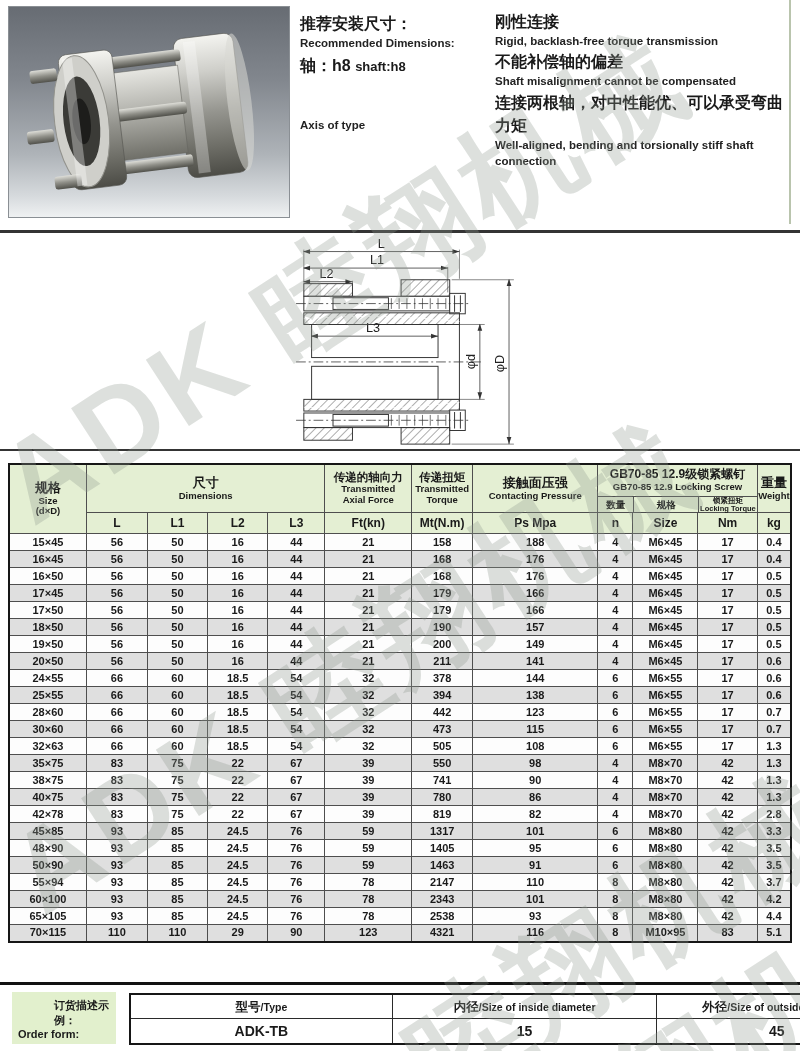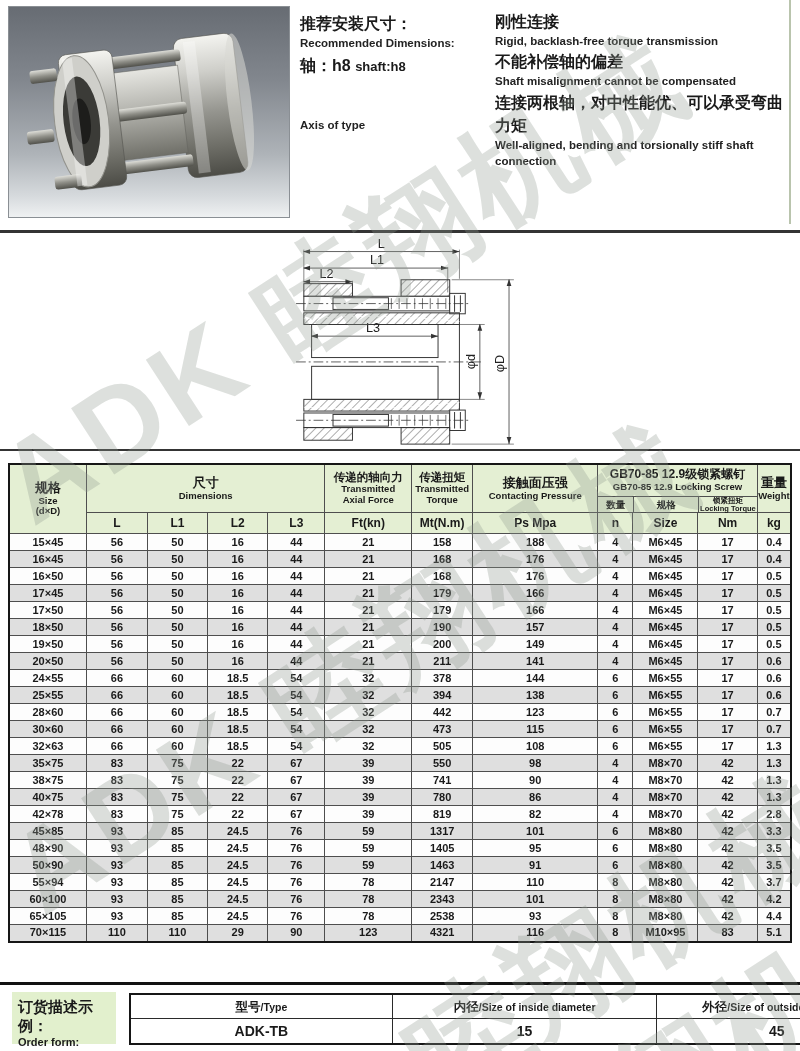--- a/index.html
+++ b/index.html
@@ -46,21 +46,21 @@
   .gb-subs > span { display:flex; flex-direction:column; justify-content:center; font-size:9.5px; font-weight:bold; line-height:1.0; }
   .gb-subs > span + span { border-left:1px solid #4e4e4e; }
   .gb-q { width:22%; } .gb-s { width:41%; } .gb-t { width:37%; }
   .gb-t .tiny { font-size:7.5px; font-weight:bold; }
   table.spec tbody td { height:17px; font-size:11px; font-weight:bold; background:#fdfdfd; line-height:1; }
   table.spec tbody tr.alt td { background:#dfdfdf; }
 
   
   .order-label { position:absolute; left:12px; top:992px; width:104px; height:52px;
                  background:#e2f0cd; padding:6px 4px 0 6px; z-index:2; }
-  .order-label .l1 { font-size:15px; font-weight:bold; }
+  .order-label .l1 { font-size:11px; font-weight:bold;margin-left:36px; }
   .order-label .l2 { font-size:11px; font-weight:bold; }
   table.order { position:absolute; left:129px; top:993px; width:769px; border-collapse:collapse;
                 z-index:2; table-layout:fixed; border:2px solid #161616; }
   table.order th, table.order td { border:1px solid #2a2a2a; text-align:center; padding:0; }
   table.order th { height:24px; font-weight:normal; }
   table.order th .zh { font-size:12.5px; font-weight:bold; }
   table.order th .en { font-size:10.5px; font-weight:bold; }
   table.order td { height:26px; font-size:14px; font-weight:bold; }
 </style>
 </head>

